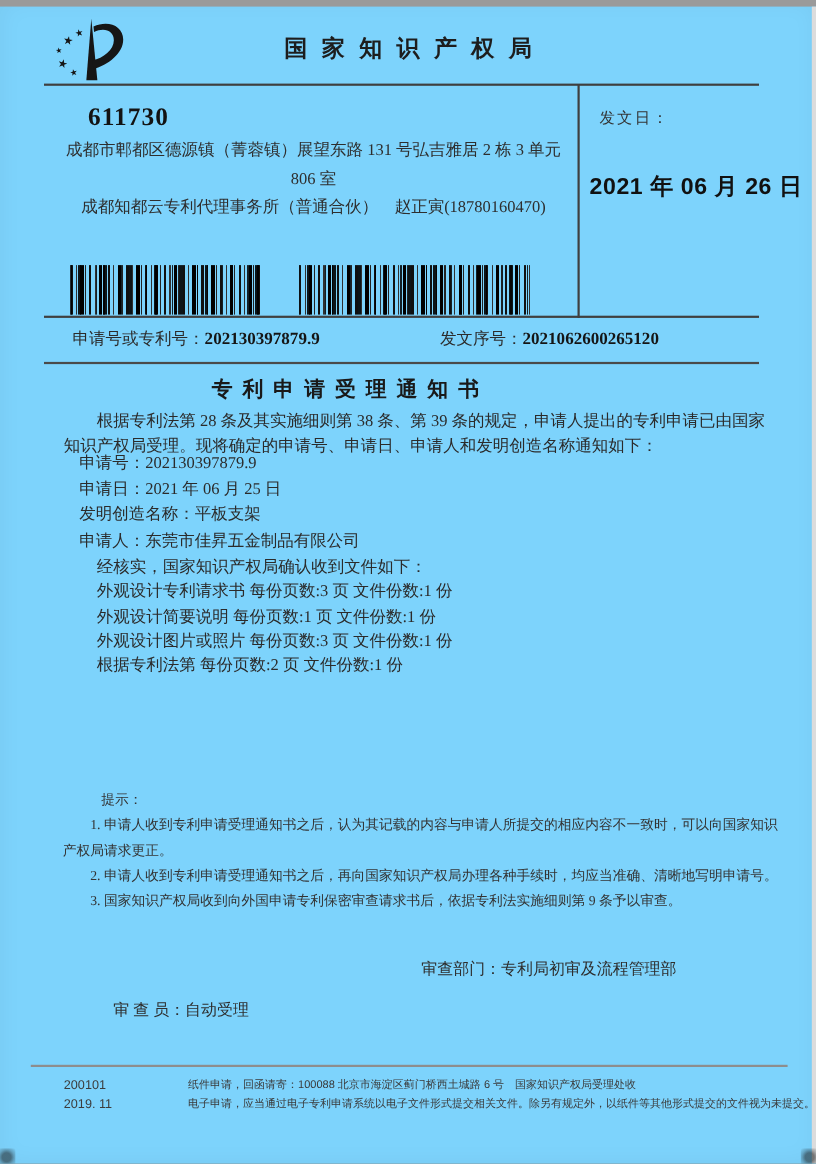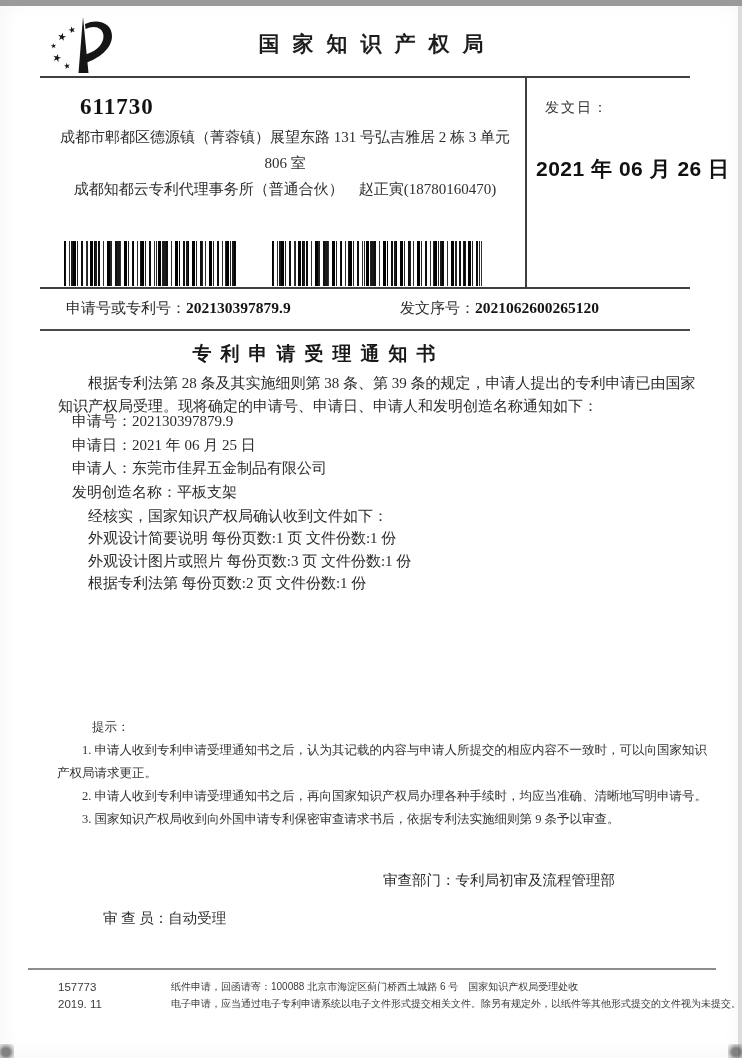--- a/index.html
+++ b/index.html
@@ -1,18 +1,18 @@
 <!DOCTYPE html>
 <html><head>
 <meta charset="utf-8">
 <style>
   html,body{margin:0;padding:0;background:#8f8f8f;}
   .page{
     position:relative;width:742px;height:1058px;margin:0 auto;
-    background:#ffffff;overflow:hidden;
+    background:#7dd3fc;overflow:hidden;
     font-family:"Liberation Serif","DejaVu Serif",serif;
     color:#2b2b2b;
     box-shadow:inset 0 0 22px rgba(0,0,0,0.05);
   }
   .abs{position:absolute;}
   .top-strip{left:0;top:0;width:742px;height:6px;background:#9a9a9a;}
   .right-edge{right:0;top:6px;width:4px;height:1052px;background:#dcdcdc;}
   .corner{width:16px;height:16px;background:radial-gradient(circle at 50% 50%, rgba(30,30,30,.55) 0 4px, rgba(30,30,30,.25) 7px, rgba(30,30,30,0) 11px);}
   .agency-title{left:0;top:30px;width:742px;text-align:center;
     font-size:21px;font-weight:600;letter-spacing:13px;text-indent:13px;color:#1d1d1d;
@@ -103,26 +103,27 @@
     <span>发文序号：</span><span class="ref-val">2021062600265120</span>
   </div>
   <div class="abs rule rule-mid2"></div>
 
   <div class="abs notice-title">专利申请受理通知书</div>
   <div class="abs intro">根据专利法第 28 条及其实施细则第 38 条、第 39 条的规定，申请人提出的专利申请已由国家知识产权局受理。现将确定的申请号、申请日、申请人和发明创造名称通知如下：</div>
 
   <div class="abs fields">
     <div>申请号：202130397879.9</div>
     <div>申请日：2021 年 06 月 25 日</div>
+    <div>发明创造名称：平板支架</div>
     <div>申请人：东莞市佳昇五金制品有限公司</div>
-    <div>发明创造名称：平板支架</div>
   </div>
 
   <div class="abs received">
     <div>经核实，国家知识产权局确认收到文件如下：</div>
+    <div>外观设计专利请求书 每份页数:3 页  文件份数:1 份</div>
     <div>外观设计简要说明 每份页数:1 页  文件份数:1 份</div>
     <div>外观设计图片或照片 每份页数:3 页  文件份数:1 份</div>
     <div>根据专利法第 每份页数:2 页  文件份数:1 份</div>
   </div>
 
   <div class="abs tips">
     <p class="tips-label">提示：</p>
     <p>1. 申请人收到专利申请受理通知书之后，认为其记载的内容与申请人所提交的相应内容不一致时，可以向国家知识产权局请求更正。</p>
     <p>2. 申请人收到专利申请受理通知书之后，再向国家知识产权局办理各种手续时，均应当准确、清晰地写明申请号。</p>
     <p>3. 国家知识产权局收到向外国申请专利保密审查请求书后，依据专利法实施细则第 9 条予以审查。</p>
@@ -130,21 +131,21 @@
 
   <div class="abs signoff-left">
     <span>审 查 员：</span><span>自动受理</span>
   </div>
   <div class="abs signoff-right">
     <span>审查部门：</span><span>专利局初审及流程管理部</span>
   </div>
 
   <div class="abs rule-footer"></div>
   <div class="abs footer-codes">
-    <div>157773</div>
+    <div>200101</div>
     <div>2019. 11</div>
   </div>
   <div class="abs footer-text">
     <p>纸件申请，回函请寄：100088  北京市海淀区蓟门桥西土城路 6 号　国家知识产权局受理处收</p>
     <p>电子申请，应当通过电子专利申请系统以电子文件形式提交相关文件。除另有规定外，以纸件等其他形式提交的文件视为未提交。</p>
   </div>
 
 </div>
 
 </body></html>

